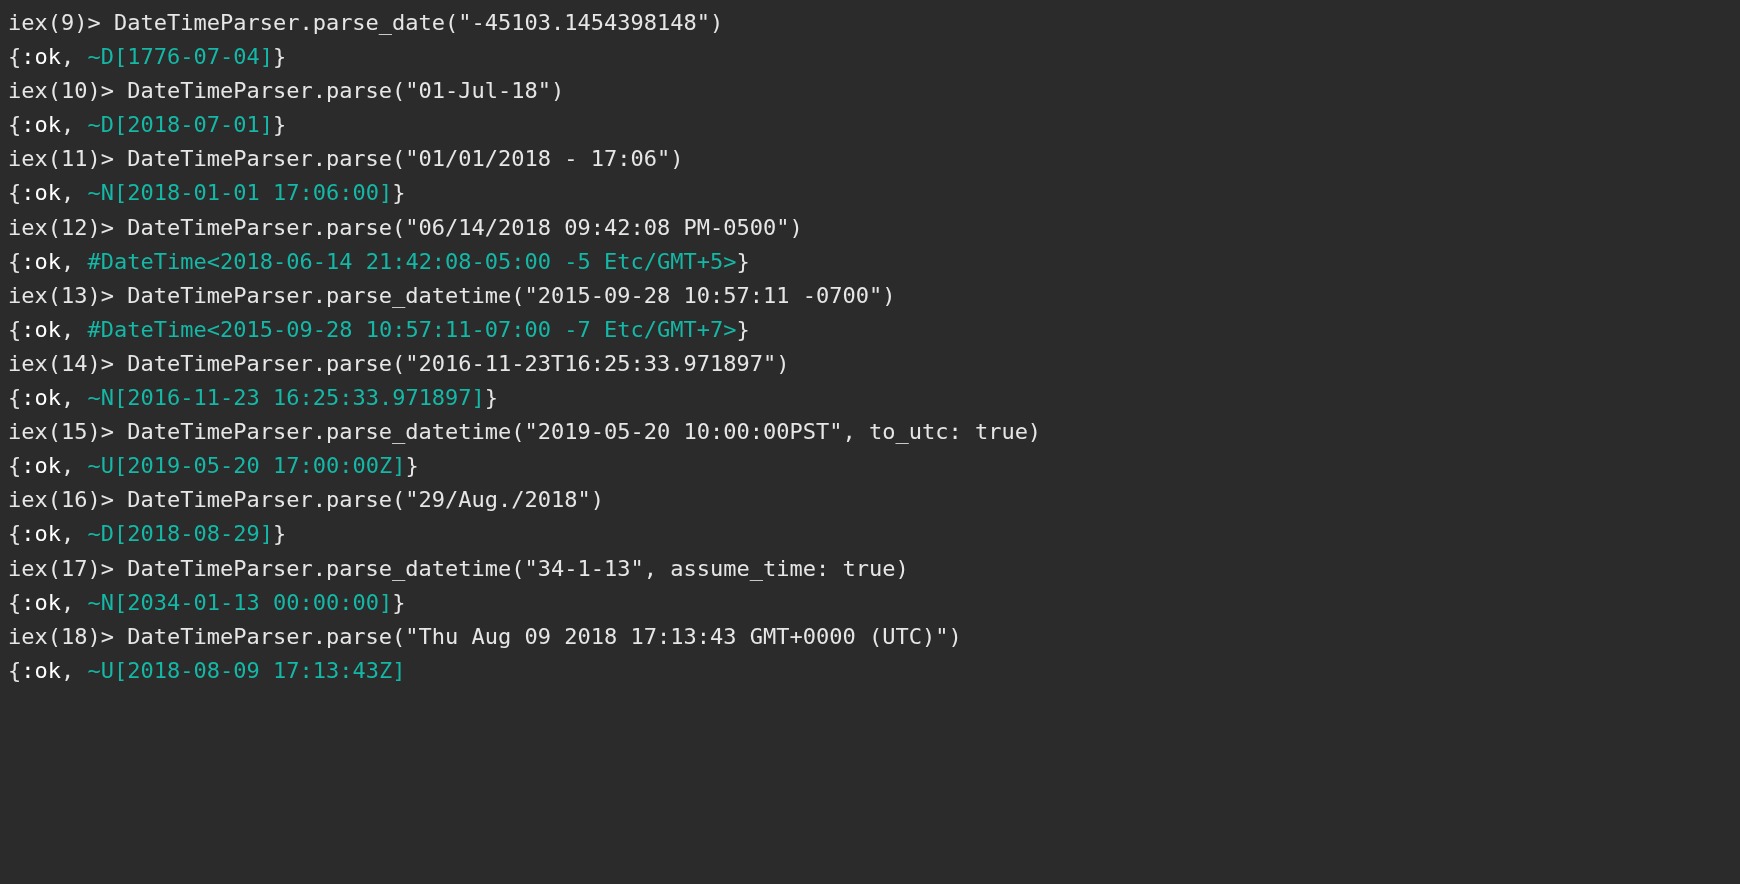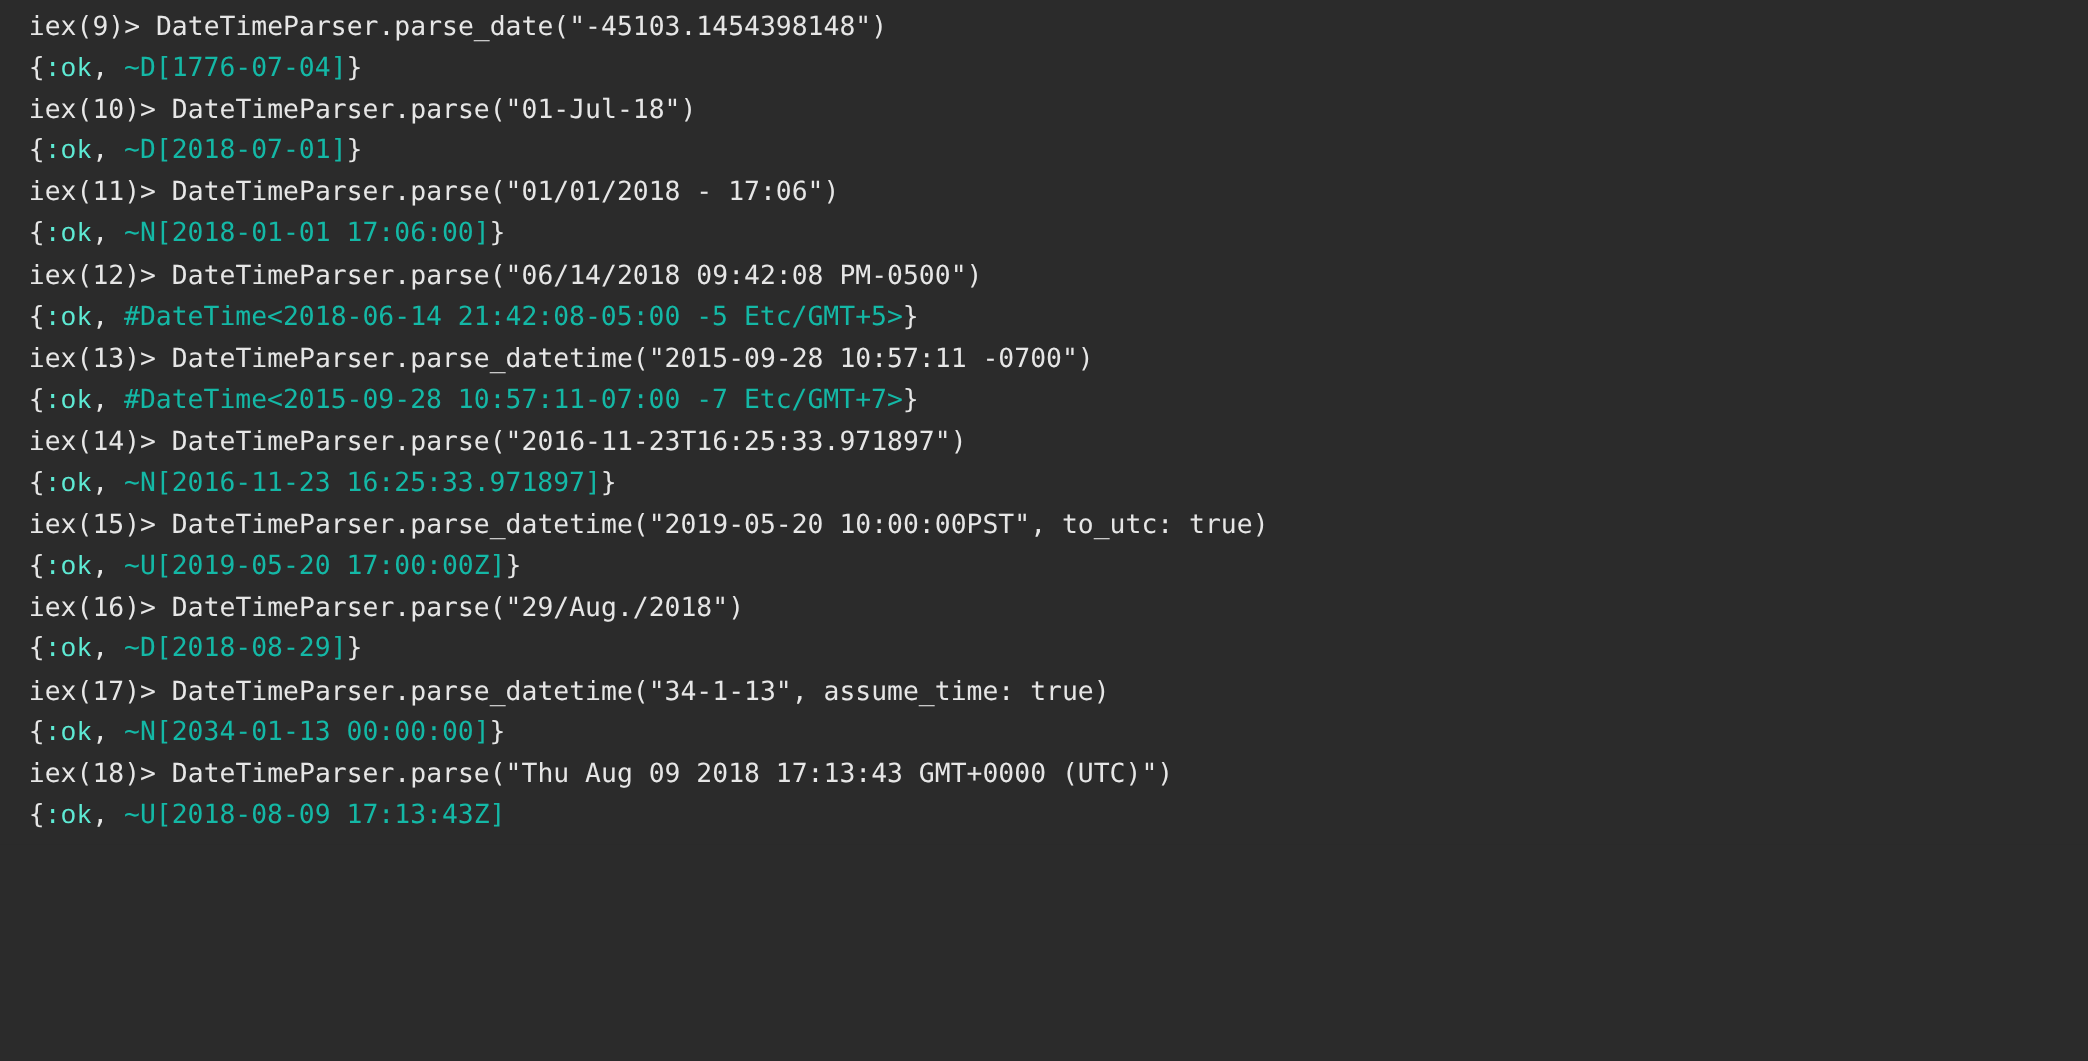--- a/index.html
+++ b/index.html
@@ -6,28 +6,28 @@
     margin: 0;
     padding: 0;
     background: #2b2b2b;
     color: #e0e0e0;
     font-family: "Menlo", "Consolas", "DejaVu Sans Mono", "Liberation Mono", monospace;
     font-size: 22px;
     line-height: 1.55;
     min-width: 1740px;
   }
   .terminal {
-    padding: 6px 8px 6px 24px;
+    padding: 6px 8px 6px 8px;
     white-space: pre;
   }
   .row { display: block; }
   .seg { white-space: pre; }
   
   .c-default { color: #e6e6e6; }
-  .c-atom    { color: #5eead4; font-family: Liberation Mono, monospace; }  
+  .c-atom    { color: #ffffff; }  
   .c-sigil   { color: #14b8a6; }  
   .c-brace   { color: #e6e6e6; }
   .c-punc    { color: #e6e6e6; }
 </style>
 </head>
 <body>
 
 <div class="terminal" id="terminal-root"><div class="row"><span class="seg c-default">iex(9)&gt; DateTimeParser.parse_date("-45103.1454398148")</span></div><div class="row"><span class="seg c-brace">{</span><span class="seg c-atom">:ok</span><span class="seg c-punc">, </span><span class="seg c-sigil">~D[1776-07-04]</span><span class="seg c-brace">}</span></div><div class="row"><span class="seg c-default">iex(10)&gt; DateTimeParser.parse("01-Jul-18")</span></div><div class="row"><span class="seg c-brace">{</span><span class="seg c-atom">:ok</span><span class="seg c-punc">, </span><span class="seg c-sigil">~D[2018-07-01]</span><span class="seg c-brace">}</span></div><div class="row"><span class="seg c-default">iex(11)&gt; DateTimeParser.parse("01/01/2018 - 17:06")</span></div><div class="row"><span class="seg c-brace">{</span><span class="seg c-atom">:ok</span><span class="seg c-punc">, </span><span class="seg c-sigil">~N[2018-01-01 17:06:00]</span><span class="seg c-brace">}</span></div><div class="row"><span class="seg c-default">iex(12)&gt; DateTimeParser.parse("06/14/2018 09:42:08 PM-0500")</span></div><div class="row"><span class="seg c-brace">{</span><span class="seg c-atom">:ok</span><span class="seg c-punc">, </span><span class="seg c-sigil">#DateTime&lt;2018-06-14 21:42:08-05:00 -5 Etc/GMT+5&gt;</span><span class="seg c-brace">}</span></div><div class="row"><span class="seg c-default">iex(13)&gt; DateTimeParser.parse_datetime("2015-09-28 10:57:11 -0700")</span></div><div class="row"><span class="seg c-brace">{</span><span class="seg c-atom">:ok</span><span class="seg c-punc">, </span><span class="seg c-sigil">#DateTime&lt;2015-09-28 10:57:11-07:00 -7 Etc/GMT+7&gt;</span><span class="seg c-brace">}</span></div><div class="row"><span class="seg c-default">iex(14)&gt; DateTimeParser.parse("2016-11-23T16:25:33.971897")</span></div><div class="row"><span class="seg c-brace">{</span><span class="seg c-atom">:ok</span><span class="seg c-punc">, </span><span class="seg c-sigil">~N[2016-11-23 16:25:33.971897]</span><span class="seg c-brace">}</span></div><div class="row"><span class="seg c-default">iex(15)&gt; DateTimeParser.parse_datetime("2019-05-20 10:00:00PST", to_utc: true)</span></div><div class="row"><span class="seg c-brace">{</span><span class="seg c-atom">:ok</span><span class="seg c-punc">, </span><span class="seg c-sigil">~U[2019-05-20 17:00:00Z]</span><span class="seg c-brace">}</span></div><div class="row"><span class="seg c-default">iex(16)&gt; DateTimeParser.parse("29/Aug./2018")</span></div><div class="row"><span class="seg c-brace">{</span><span class="seg c-atom">:ok</span><span class="seg c-punc">, </span><span class="seg c-sigil">~D[2018-08-29]</span><span class="seg c-brace">}</span></div><div class="row"><span class="seg c-default">iex(17)&gt; DateTimeParser.parse_datetime("34-1-13", assume_time: true)</span></div><div class="row"><span class="seg c-brace">{</span><span class="seg c-atom">:ok</span><span class="seg c-punc">, </span><span class="seg c-sigil">~N[2034-01-13 00:00:00]</span><span class="seg c-brace">}</span></div><div class="row"><span class="seg c-default">iex(18)&gt; DateTimeParser.parse("Thu Aug 09 2018 17:13:43 GMT+0000 (UTC)")</span></div><div class="row"><span class="seg c-brace">{</span><span class="seg c-atom">:ok</span><span class="seg c-punc">, </span><span class="seg c-sigil">~U[2018-08-09 17:13:43Z]</span></div></div>
 
 </body></html>

